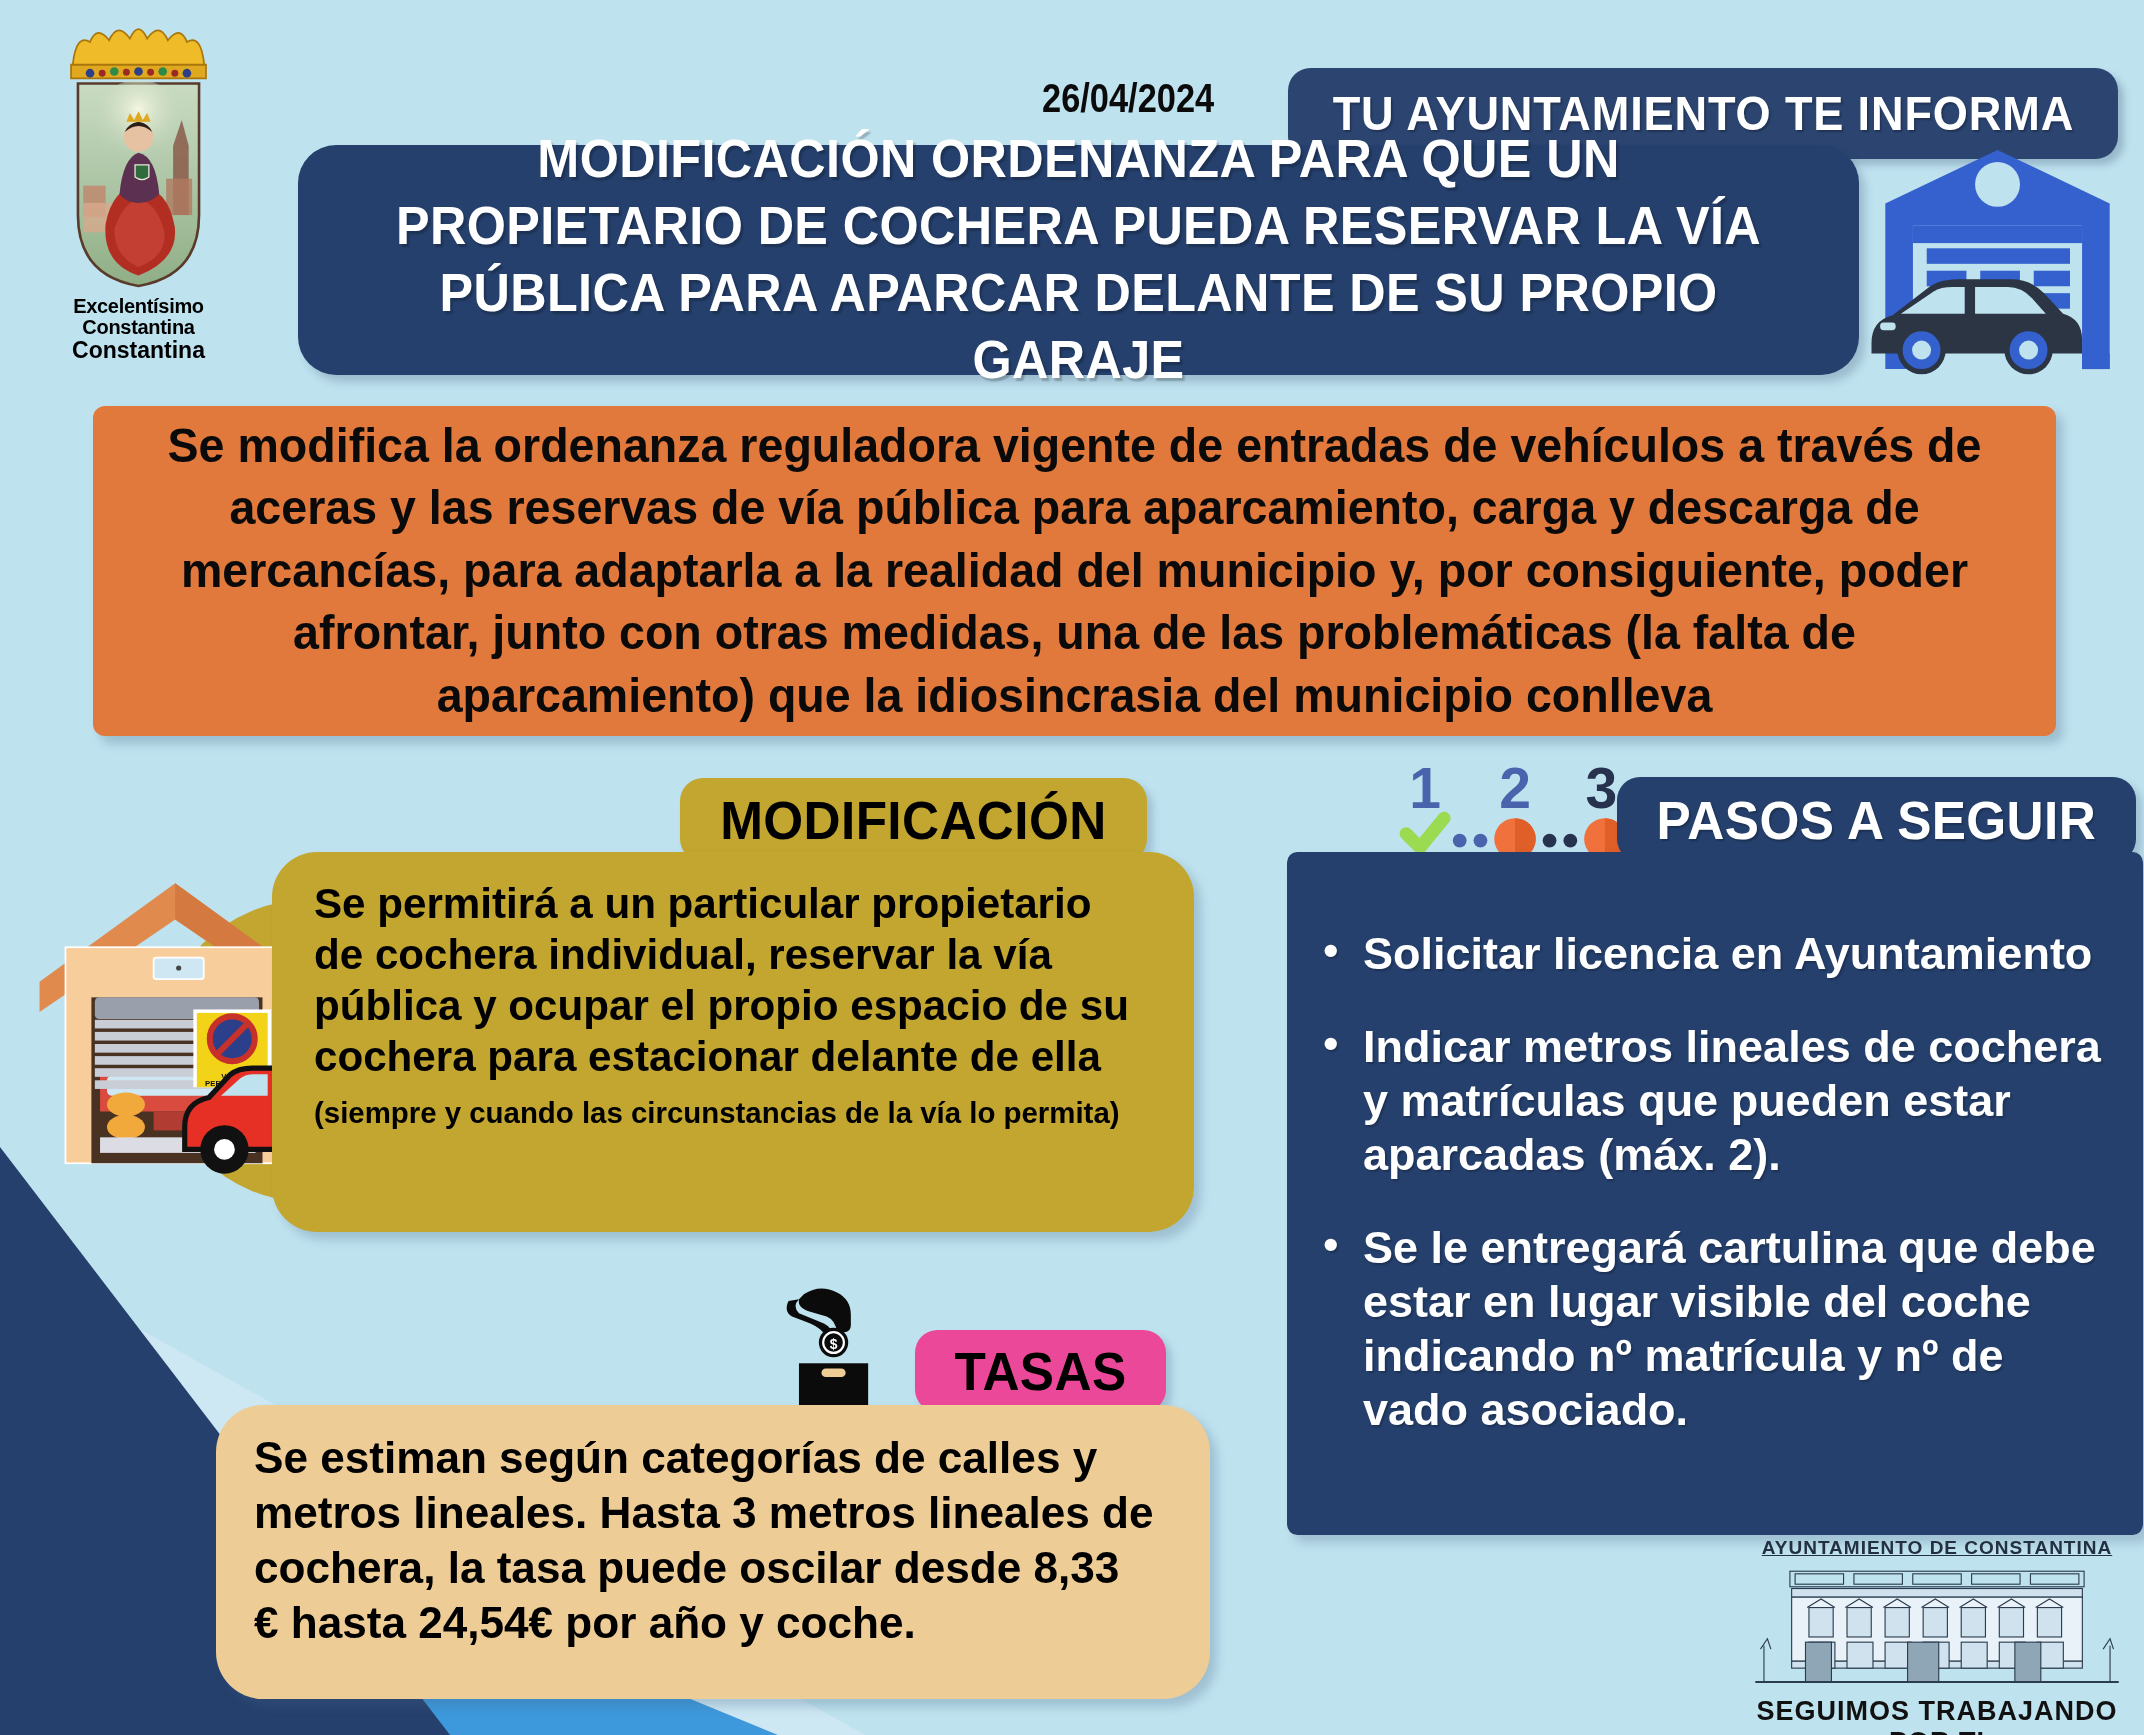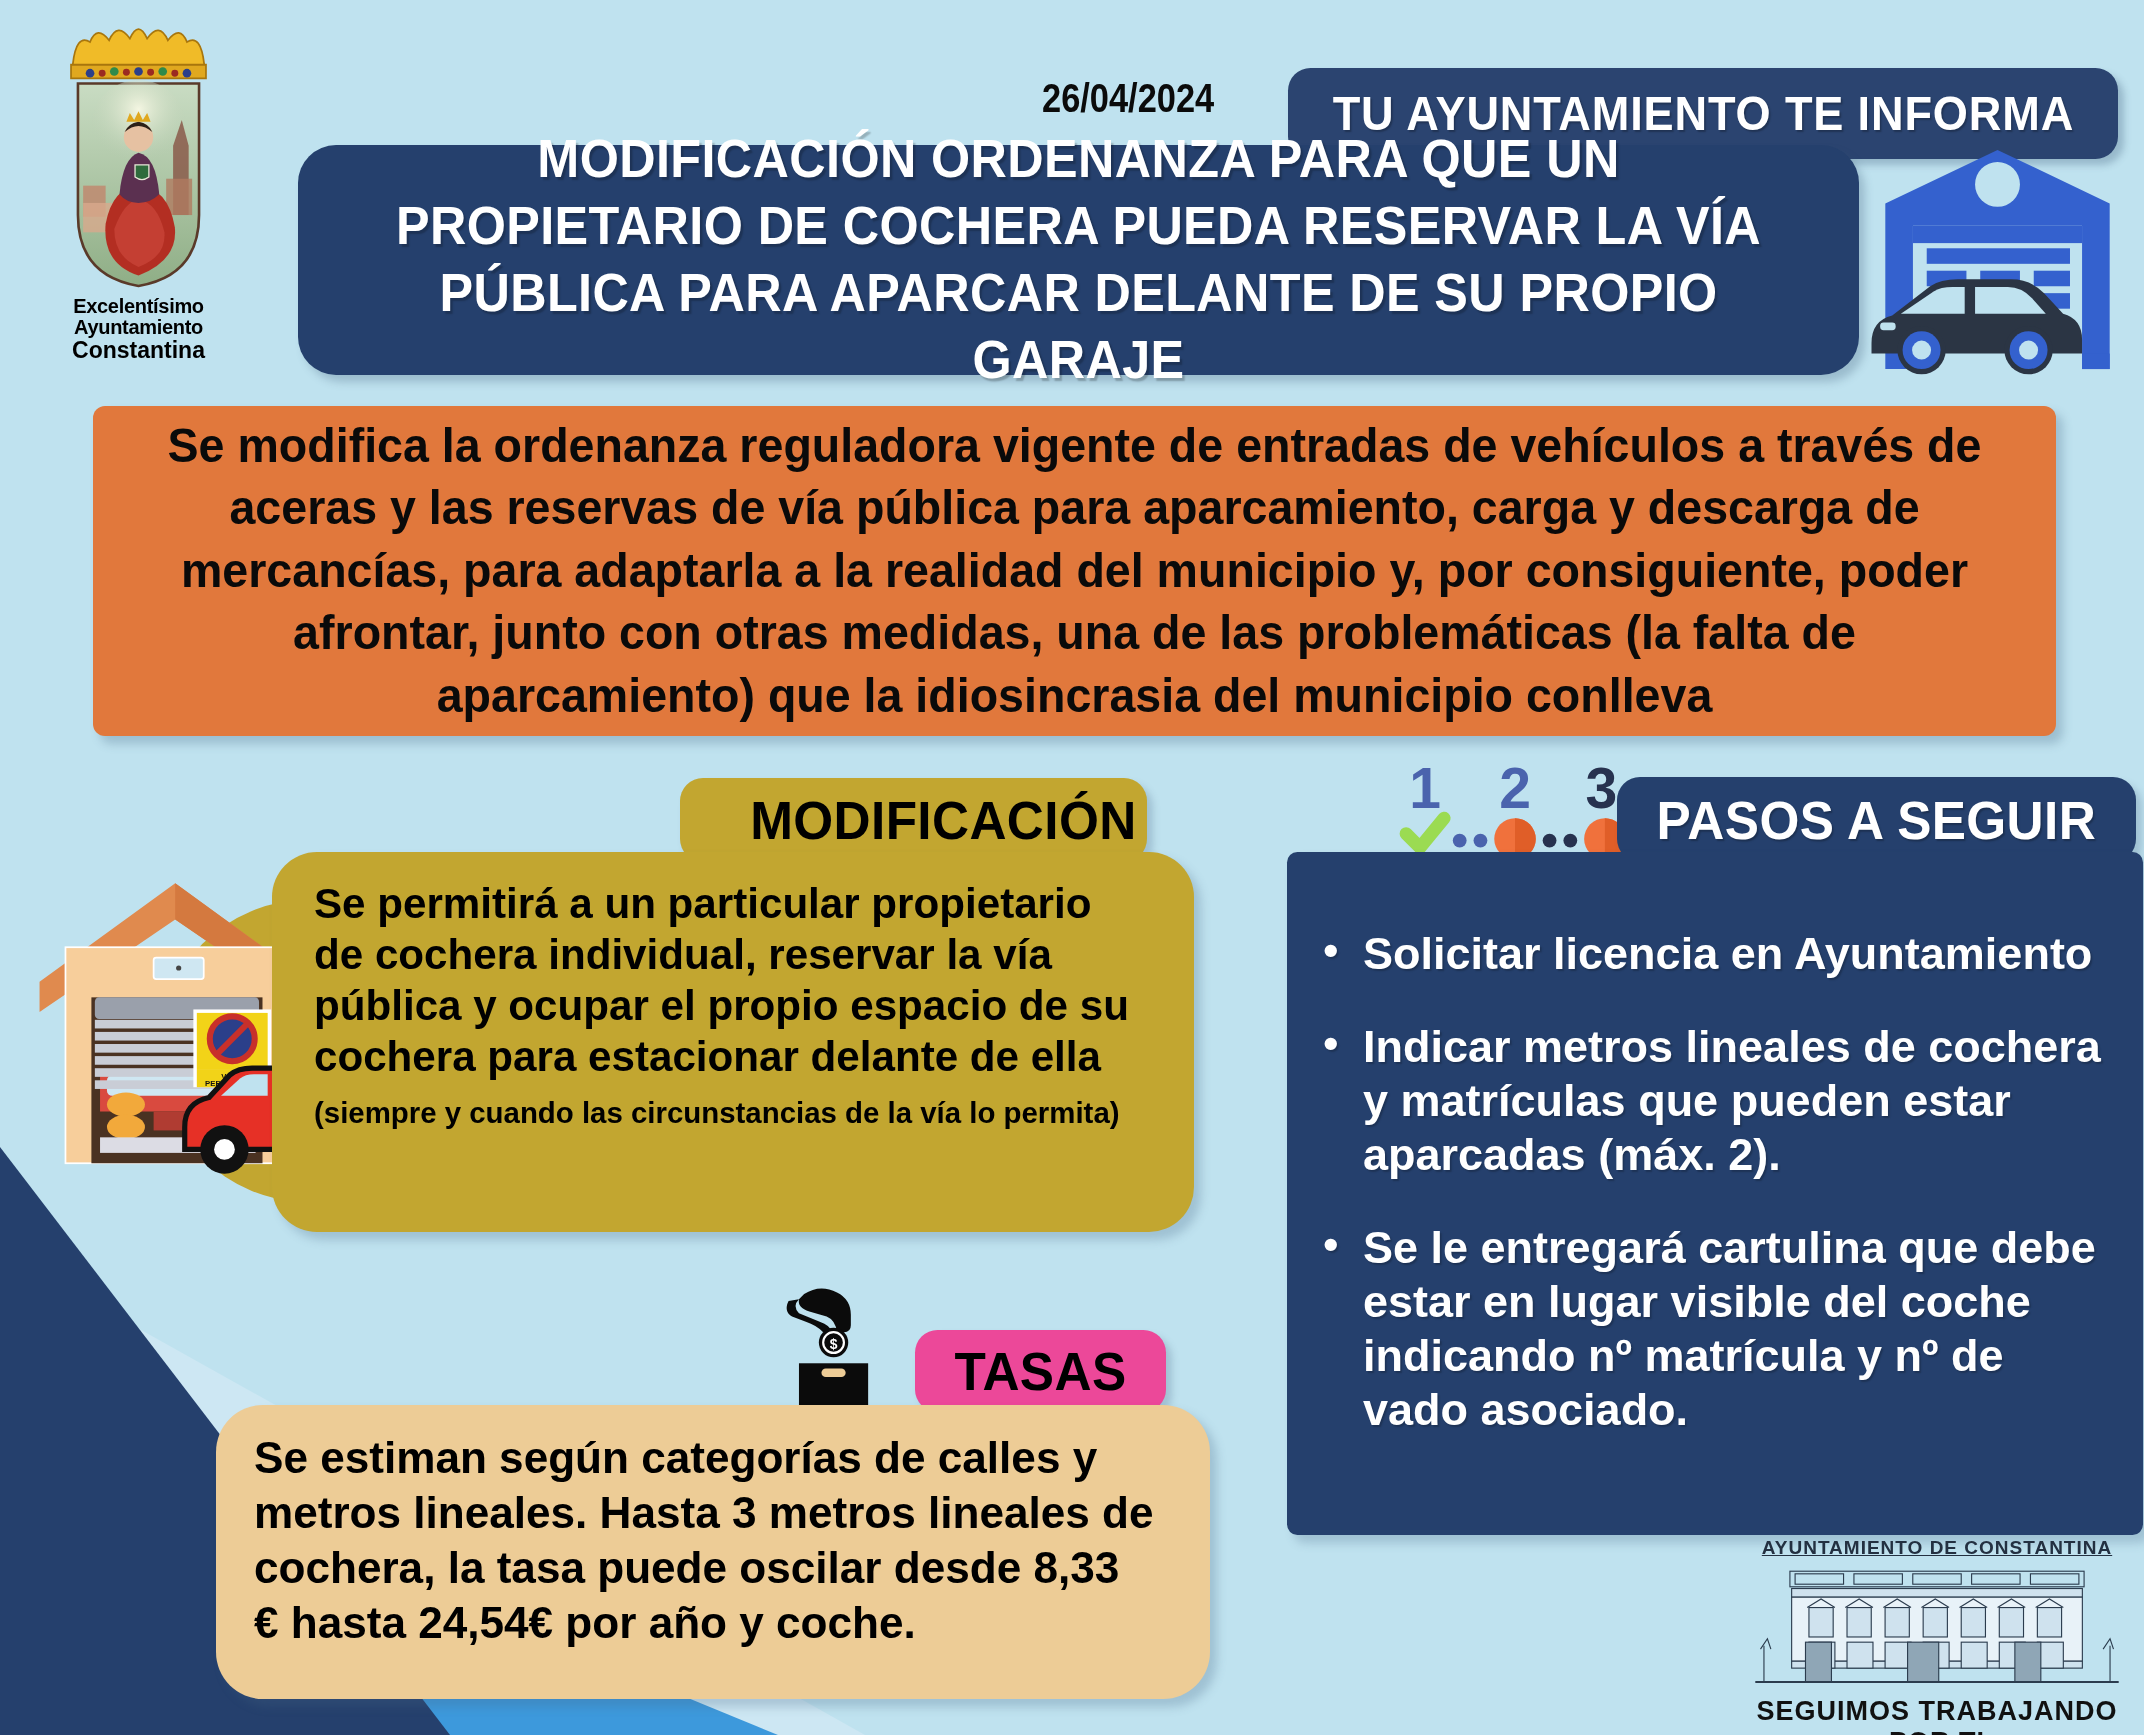--- a/index.html
+++ b/index.html
@@ -99,21 +99,21 @@
     color: #0a0a0a; text-align: center; font-weight: 800;
     font-size: 48px; line-height: 1.30;
     font-family: "Liberation Sans Narrow", "Liberation Sans", sans-serif;
     transform: scaleX(0.97);
   }
 
   
   #modificacion-header {
     position: absolute; left: 680px; top: 778px; width: 467px; height: 84px;
     background: #C2A630; border-radius: 23px;
-    display: flex; align-items: center; justify-content: flex-end;
+    display: flex; align-items: center; justify-content: center;
     box-shadow: 5.2px 6px 7px rgba(70,100,130,0.25);
   }
   #modificacion-header-text {
     color: #000; font-weight: 800; font-size: 54px; letter-spacing: 0.4px;
     font-family: "Liberation Sans Narrow", "Liberation Sans", sans-serif;
     transform: scaleX(0.95);
   }
   #modificacion-panel {
     position: absolute; left: 272px; top: 852px; width: 922px; height: 380px;
     background: #C2A630; border-radius: 45px;
@@ -258,21 +258,21 @@
       <circle cx="44" cy="66" r="5" fill="#2b3f8a"></circle>
       <circle cx="72" cy="64" r="5" fill="#2f8a4a"></circle>
       <circle cx="100" cy="64" r="5" fill="#2b3f8a"></circle>
       <circle cx="128" cy="64" r="5" fill="#2f8a4a"></circle>
       <circle cx="156" cy="66" r="5" fill="#2b3f8a"></circle>
       <circle cx="58" cy="66" r="4" fill="#9b2a22"></circle>
       <circle cx="86" cy="65" r="4" fill="#9b2a22"></circle>
       <circle cx="114" cy="65" r="4" fill="#9b2a22"></circle>
       <circle cx="142" cy="66" r="4" fill="#9b2a22"></circle>
     </svg>
-    <div id="coat-of-arms-caption-1">Excelentísimo Ayuntamiento</div>
+    <div id="coat-of-arms-caption-1">Excelentísimo Constantina</div>
     <div id="coat-of-arms-caption-2">Constantina</div>
   </div>
 
   <div id="publication-date">26/04/2024</div>
 
   <div id="informa-banner">
     <span id="informa-banner-text">TU AYUNTAMIENTO TE INFORMA</span>
   </div>
 
   <div id="title-plate">

